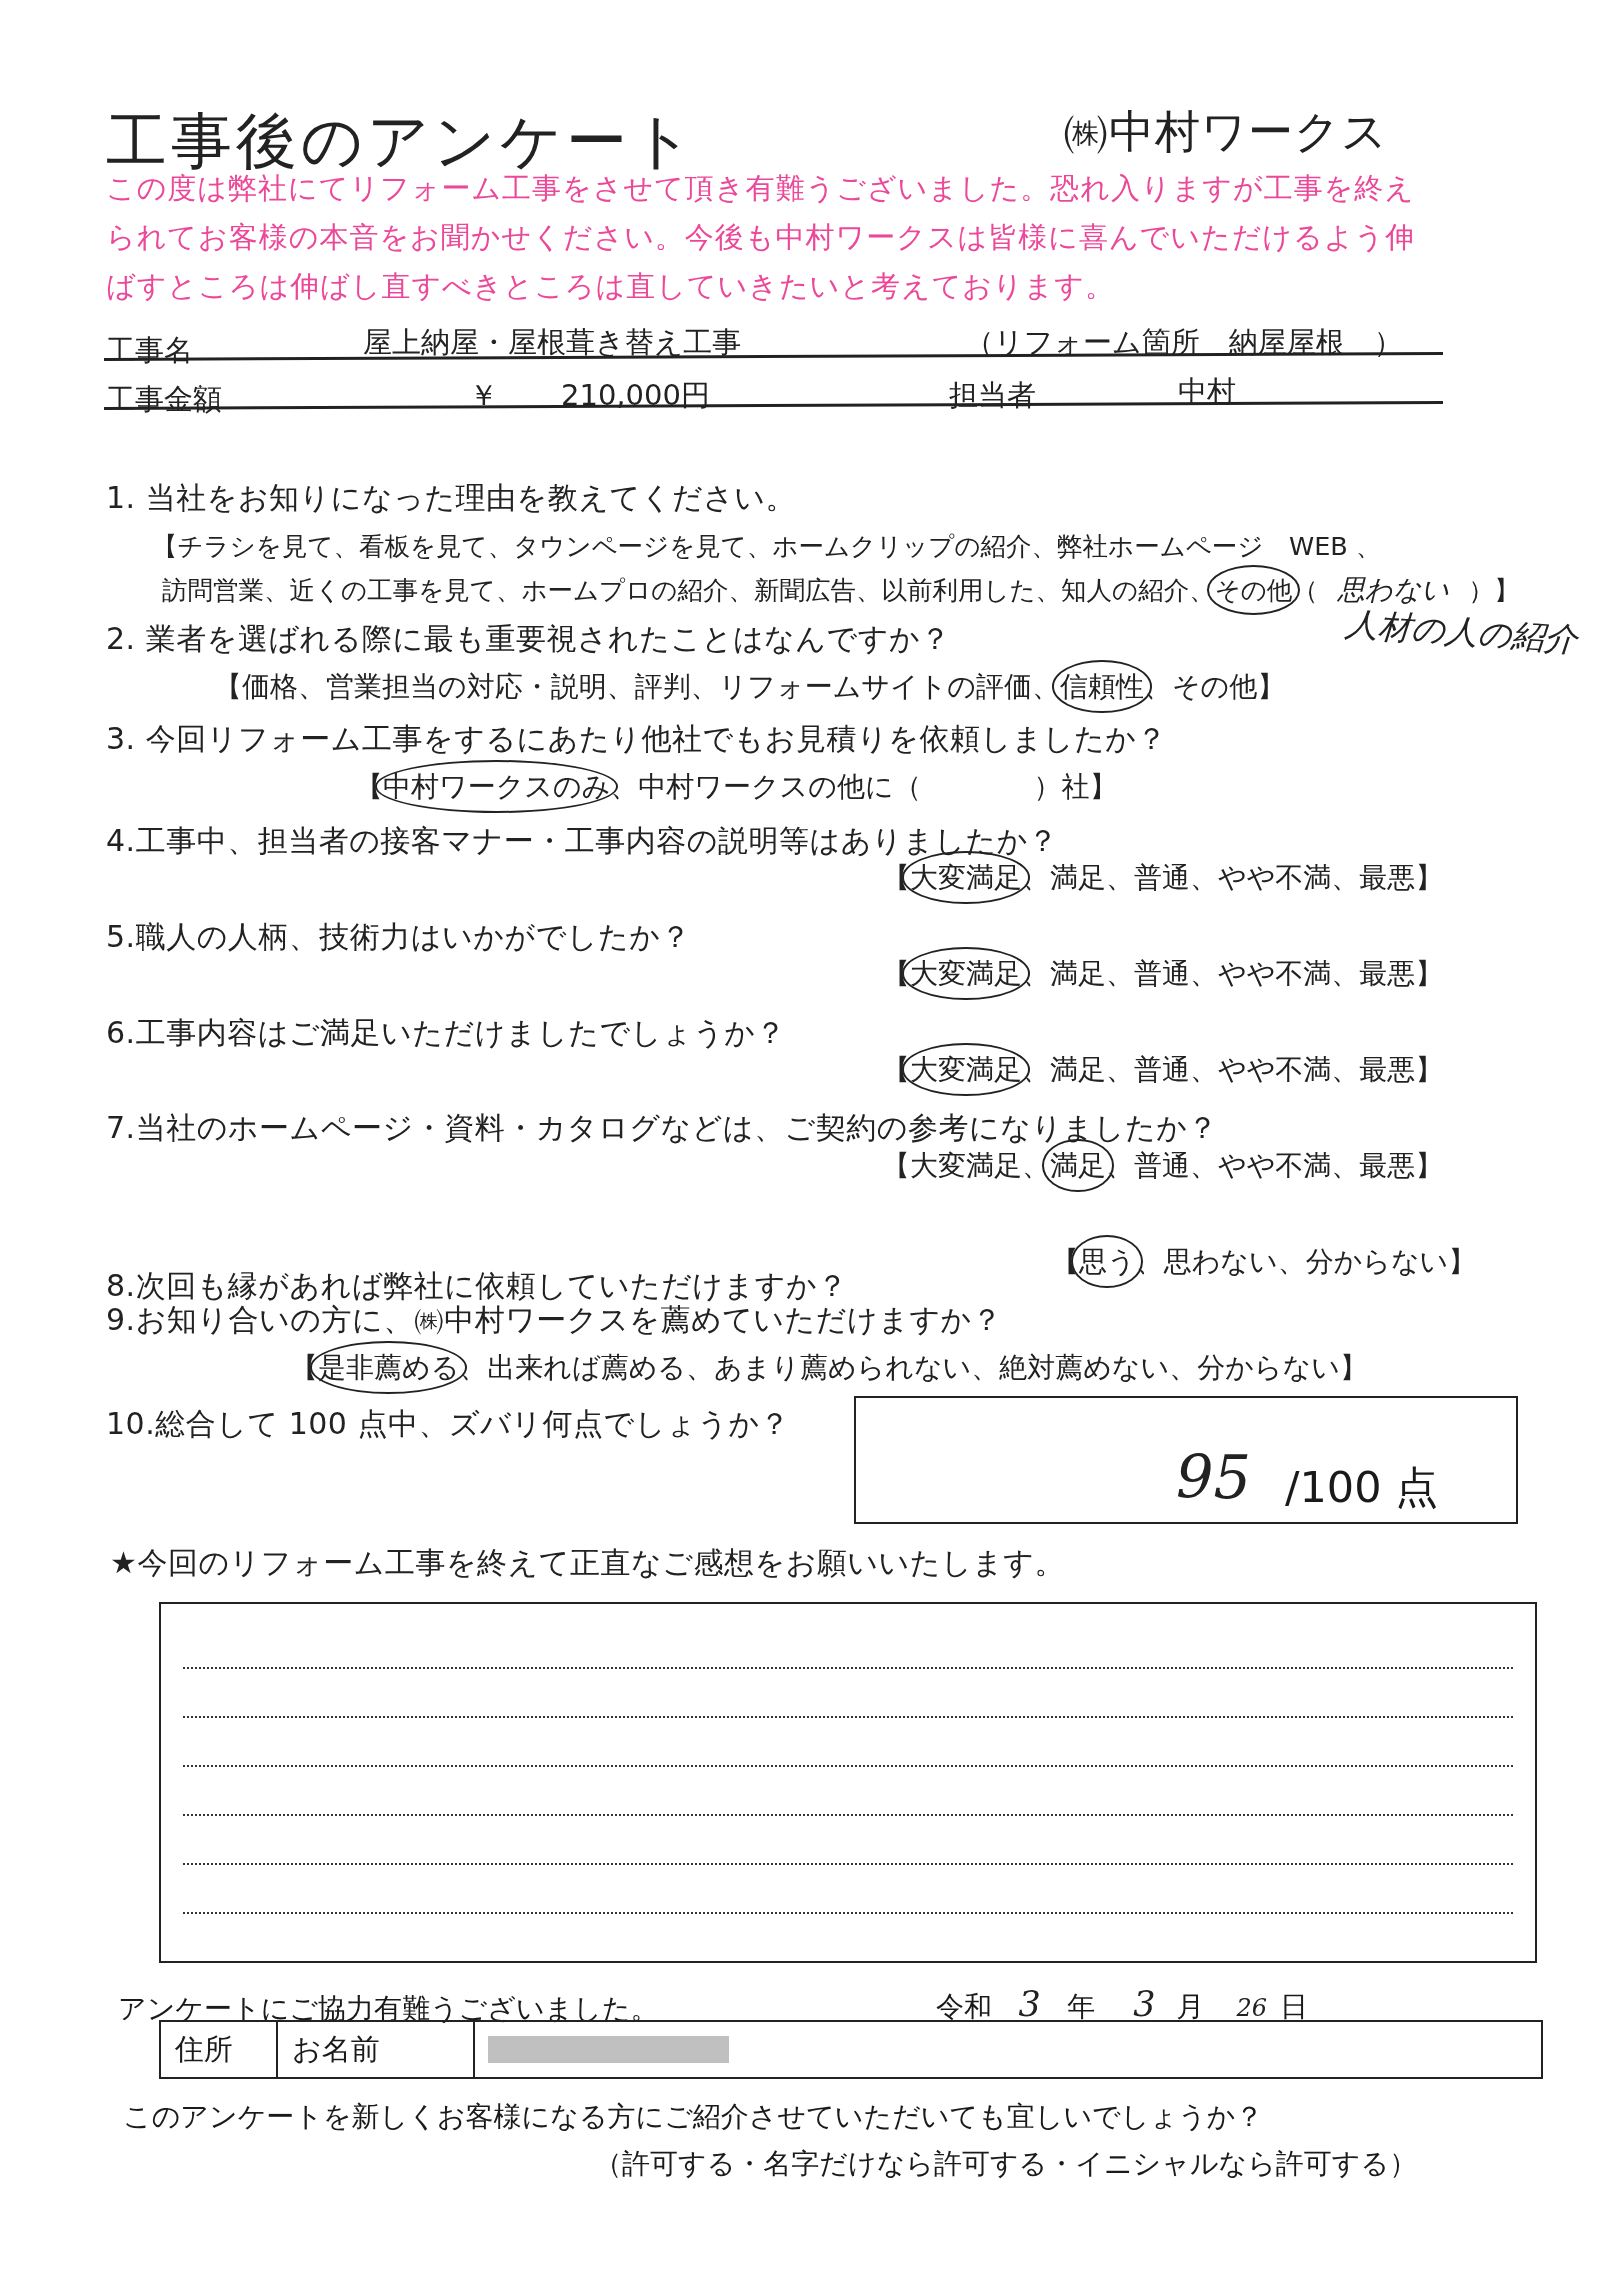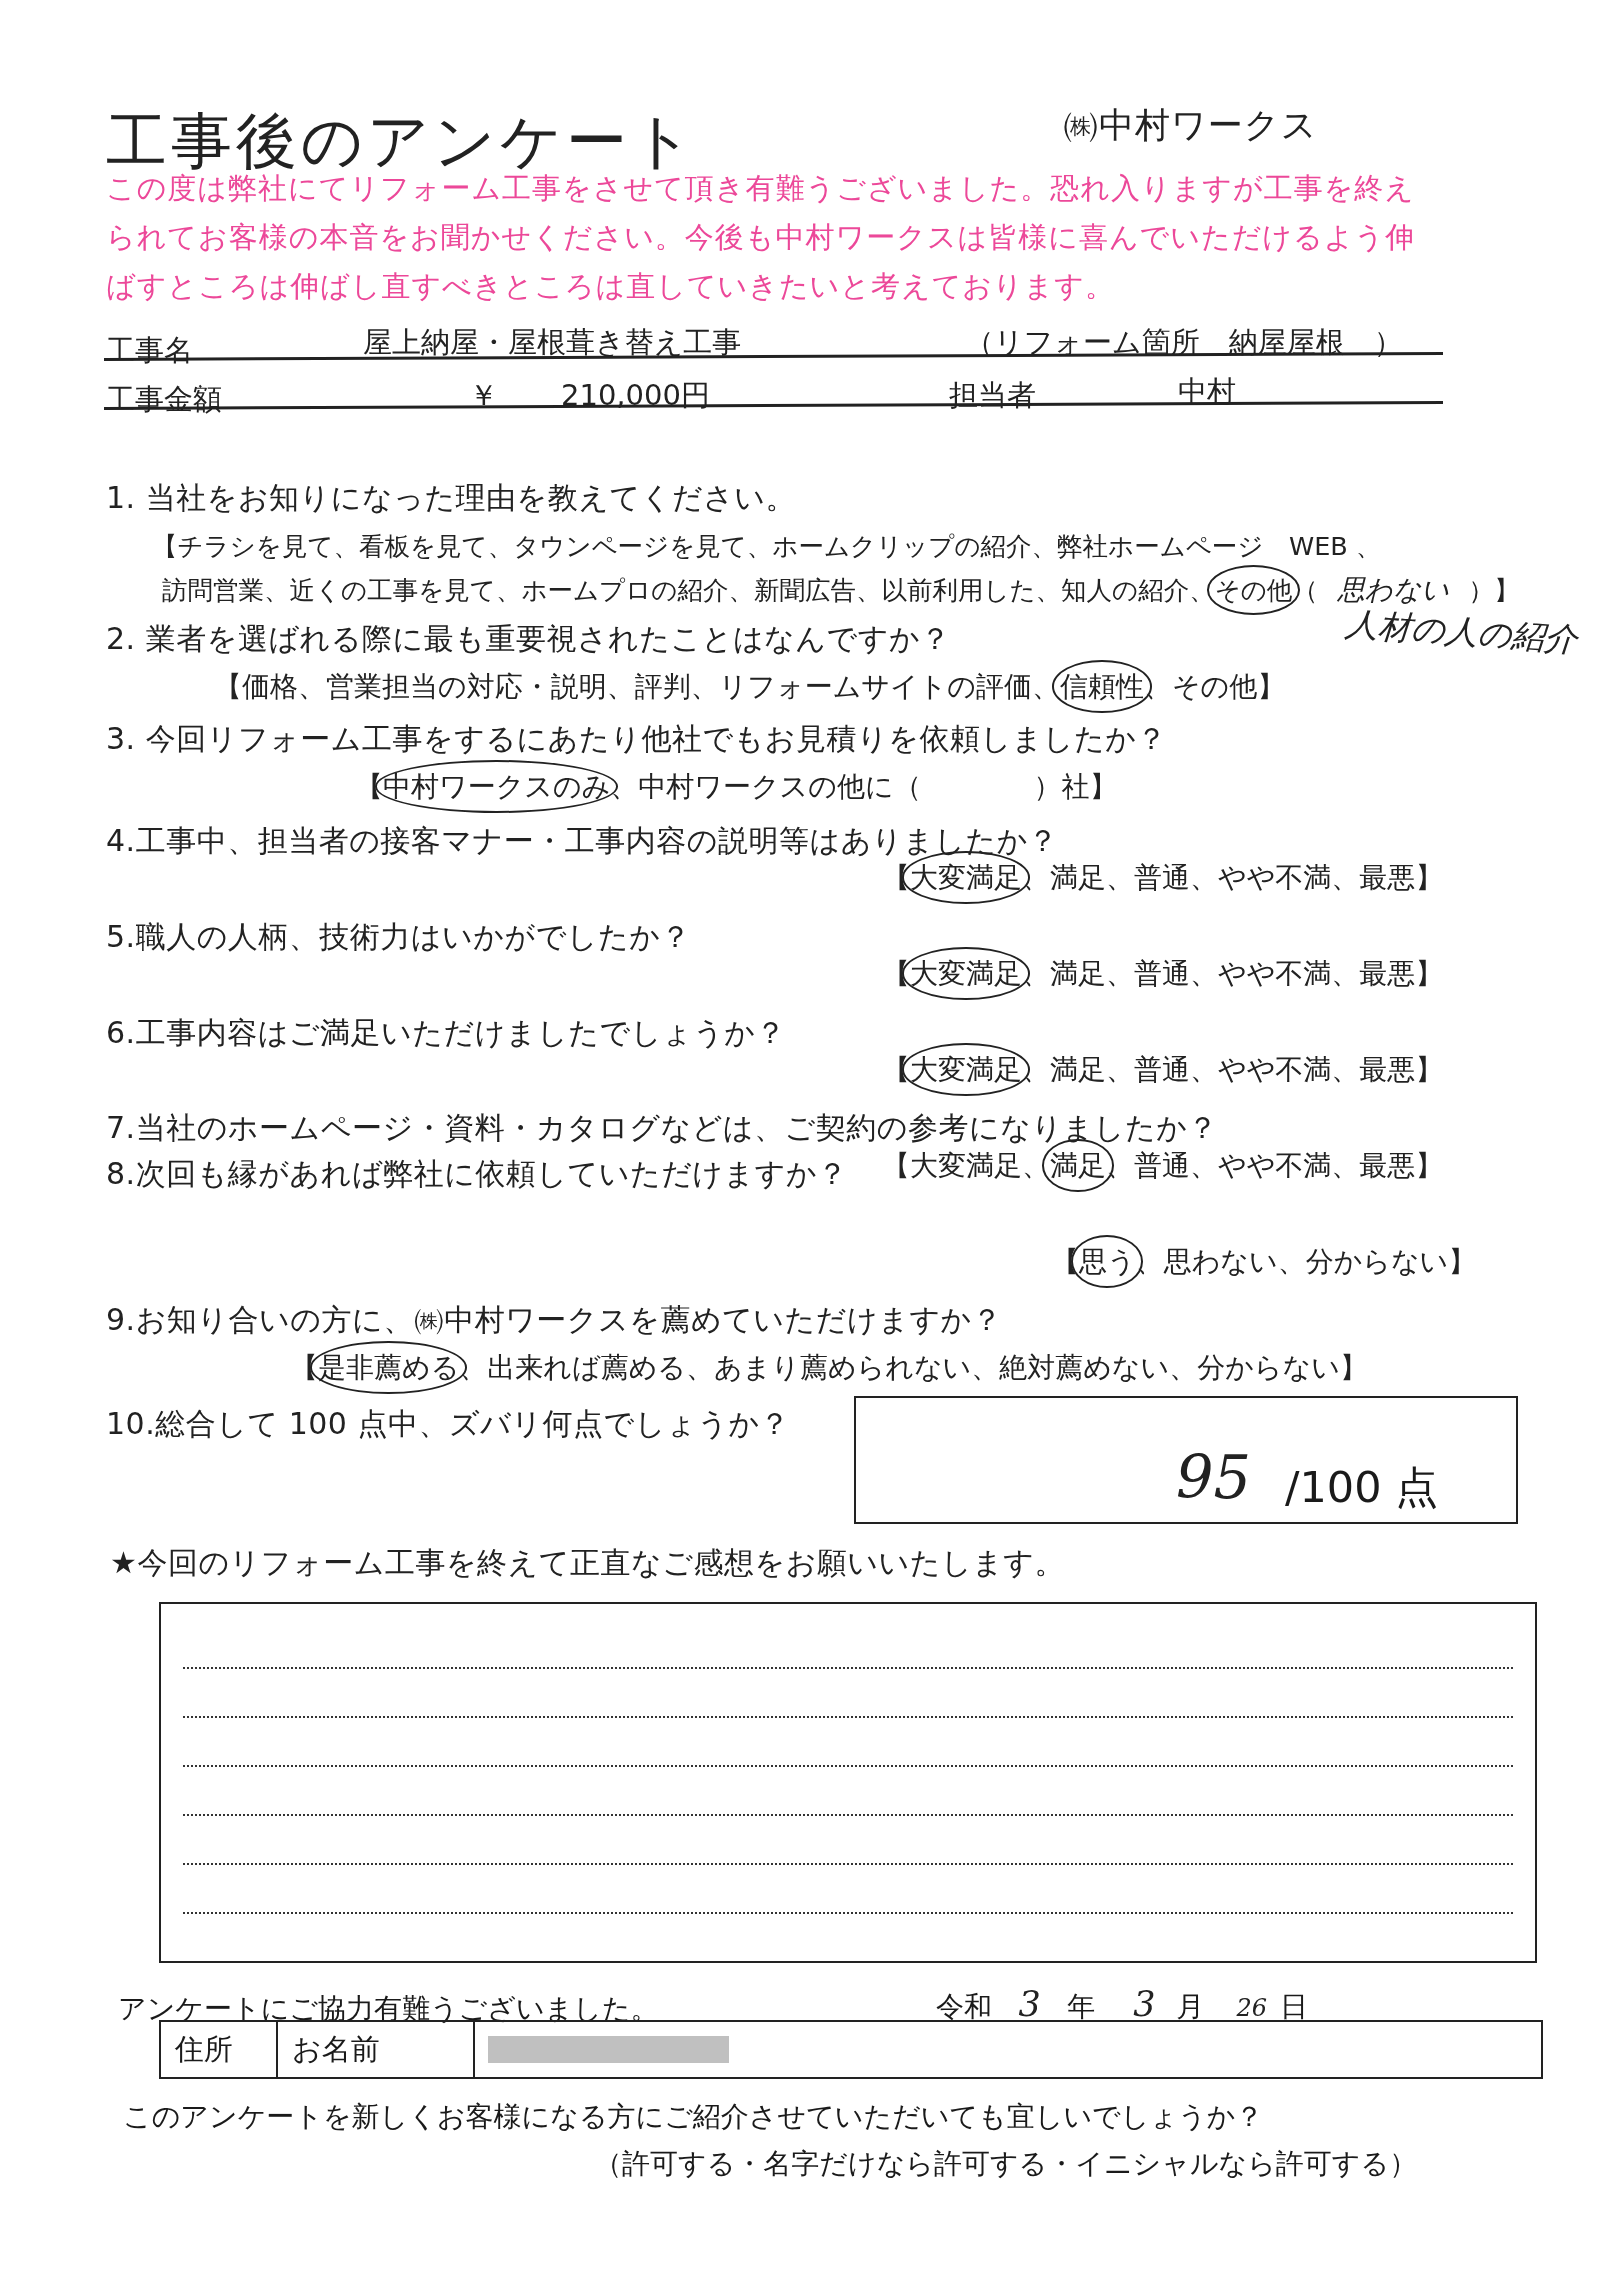--- a/index.html
+++ b/index.html
@@ -2,21 +2,21 @@
 <html><head>
 <meta charset="utf-8">
 <style>
   html, body { margin: 0; padding: 0; background: #ffffff; }
   body {
     width: 1620px; height: 2292px; position: relative; overflow: hidden;
     font-family: "DejaVu Sans", "Liberation Sans", sans-serif; color: #1a1a1a;
   }
   .abs { position: absolute; white-space: nowrap; }
   .title { left: 106px; top: 86px; font-family: "DejaVu Serif", serif; font-size: 61px; letter-spacing: 3.9px; color: #222; margin-top: 15px; }
-  .company { left: 1063px; top: 102px; font-size: 35px; letter-spacing: 1px; color: #222; }
+  .company { left: 1063px; top: 102px; font-size: 45px; letter-spacing: 1px; color: #222; }
   .intro { left: 106px; font-size: 29px; letter-spacing: 1px; color: #ec4899; }
   .field-label { font-size: 29px; color: #222; }
   .field-value { font-size: 29px; color: #222; }
   .rule { position: absolute; height: 2.9px; background: #222; }
   .q { left: 106px; font-size: 30px; color: #222; letter-spacing: 0.5px; }
   .opts { font-size: 28px; color: #222; }
   .opt { display: inline; position: relative; }
   .opt.circled::after {
     content: ""; position: absolute; left: -7.8px; right: -7.8px; top: -9.8px; bottom: -9.8px;
     border: 2.9px solid #222; border-radius: 50%;
@@ -99,21 +99,21 @@
   【<span class="opt circled">大変満足</span>、<span class="opt">満足</span>、<span class="opt">普通</span>、<span class="opt">やや不満</span>、<span class="opt">最悪</span>】
 </div>
 
 <div class="abs q" style="top:1108px">
   <span>7.</span><span>当社のホームページ・資料・カタログなどは、ご契約の参考になりましたか？</span>
 </div>
 <div class="abs opts" style="left:882px;top:1147px">
   【<span class="opt">大変満足</span>、<span class="opt circled">満足</span>、<span class="opt">普通</span>、<span class="opt">やや不満</span>、<span class="opt">最悪</span>】
 </div>
 
-<div class="abs q" style="top:1154px">
+<div class="abs q" style="top:1266px">
   <span>8.</span><span>次回も縁があれば弊社に依頼していただけますか？</span>
 </div>
 <div class="abs opts" style="left:1051px;top:1243px">
   【<span class="opt circled">思う</span>、<span class="opt">思わない</span>、<span class="opt">分からない</span>】
 </div>
 
 <div class="abs q" style="top:1300px">
   <span>9.</span><span>お知り合いの方に、㈱中村ワークスを薦めていただけますか？</span>
 </div>
 <div class="abs opts" style="left:290px;top:1349px">

